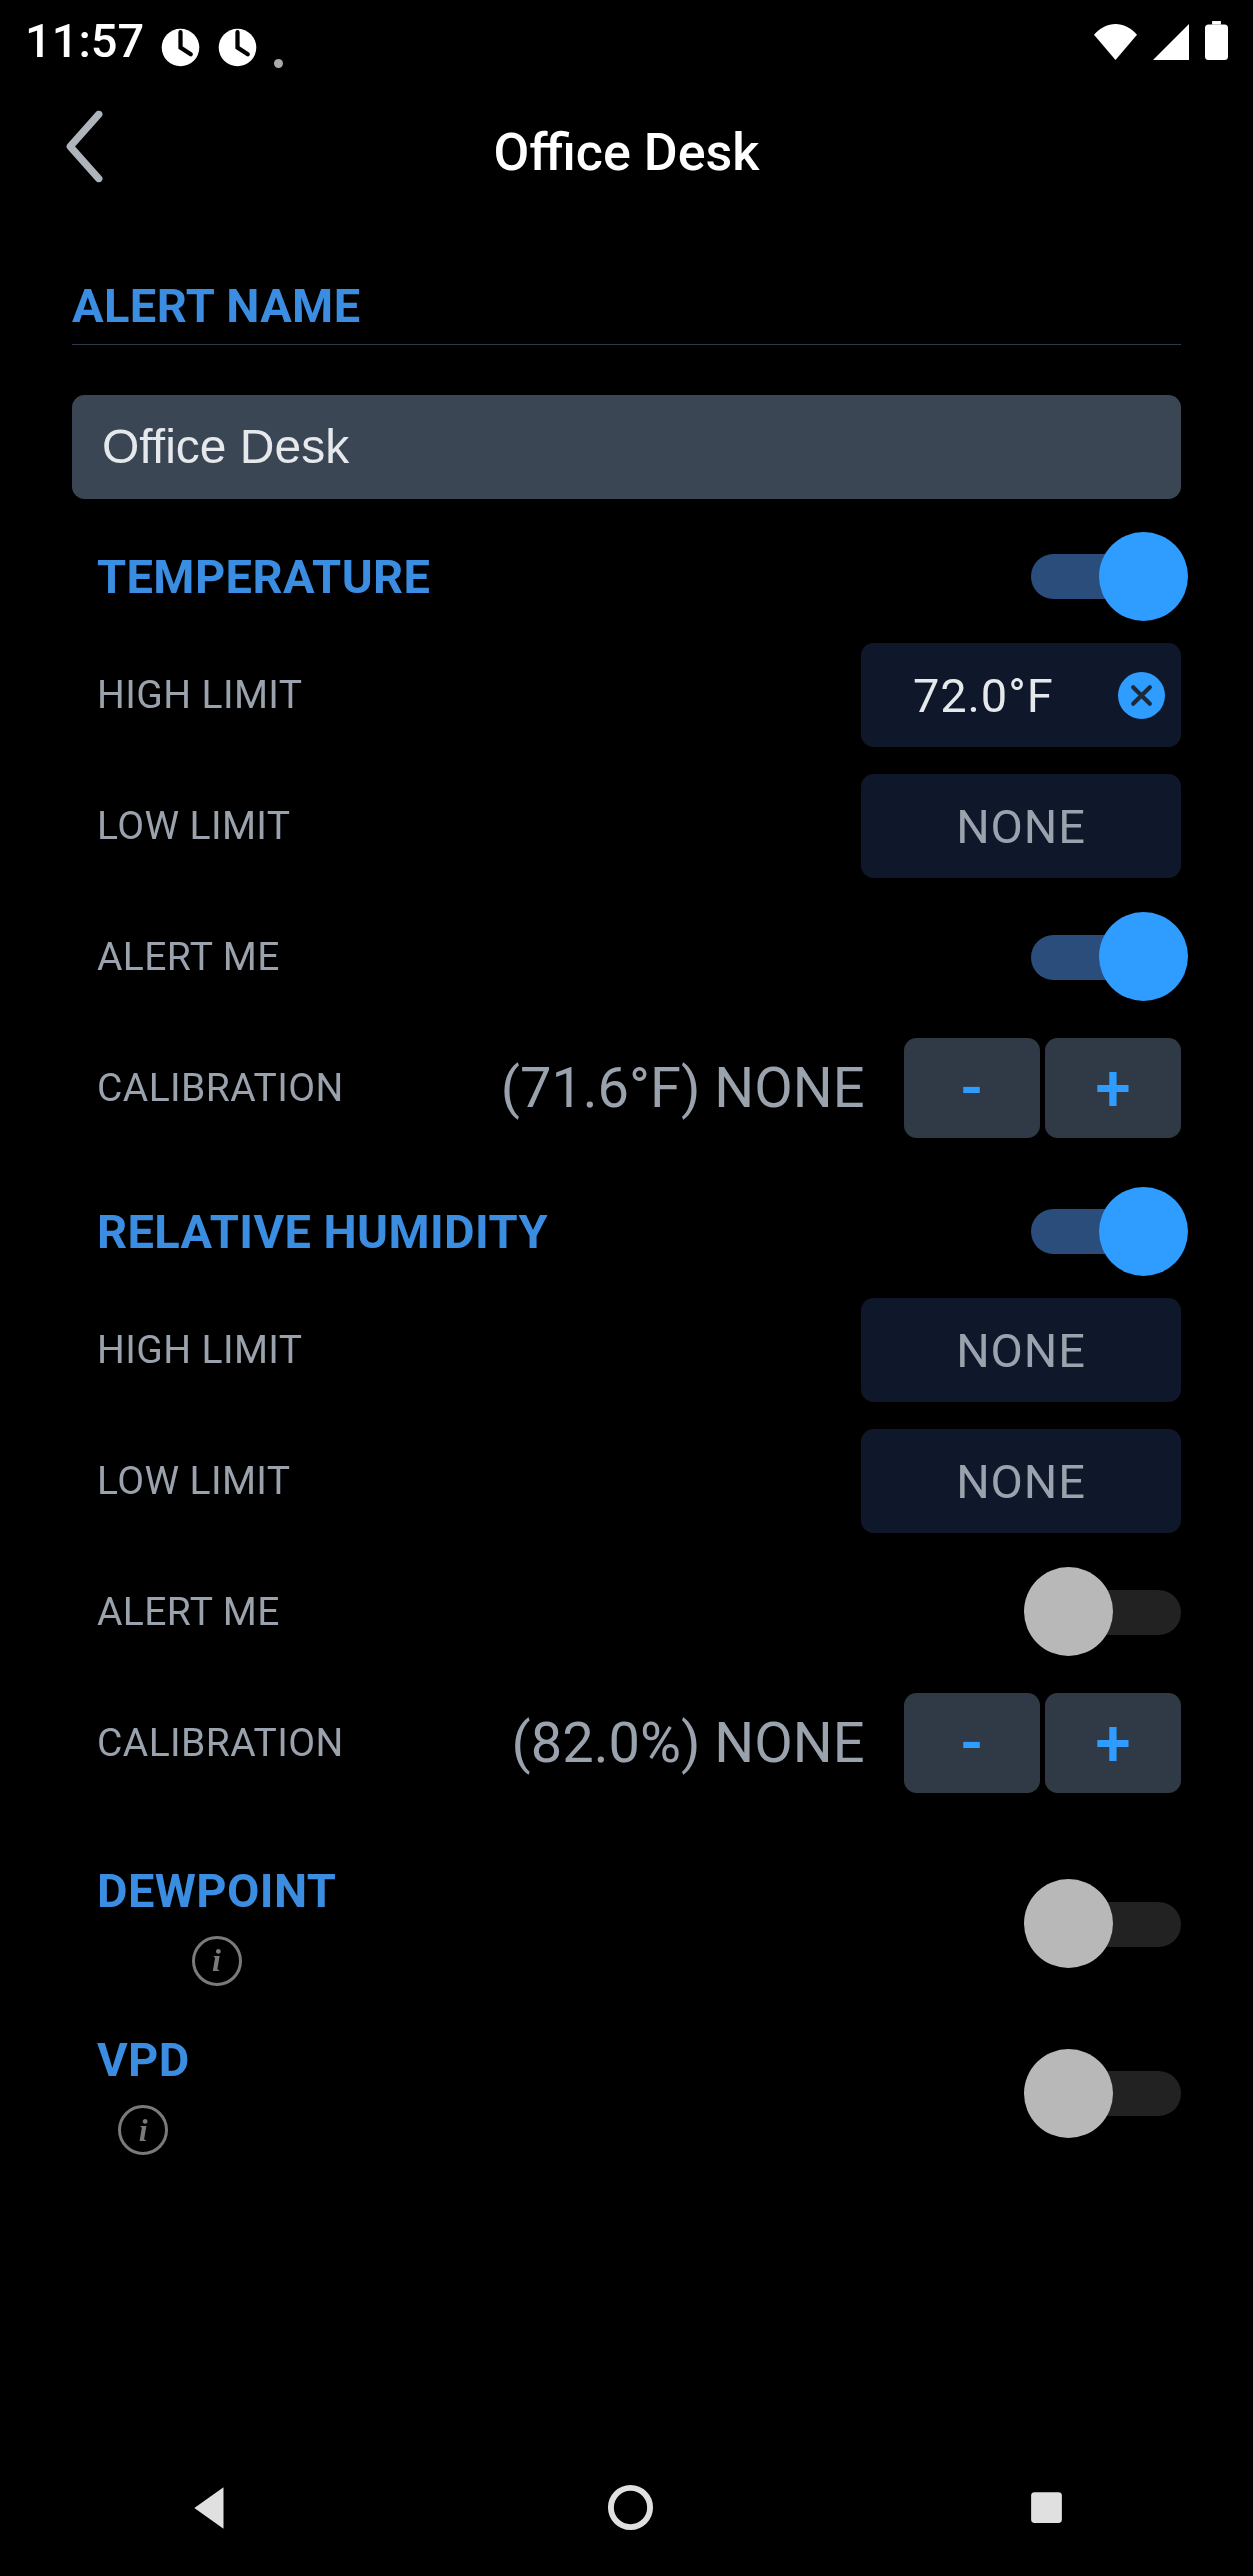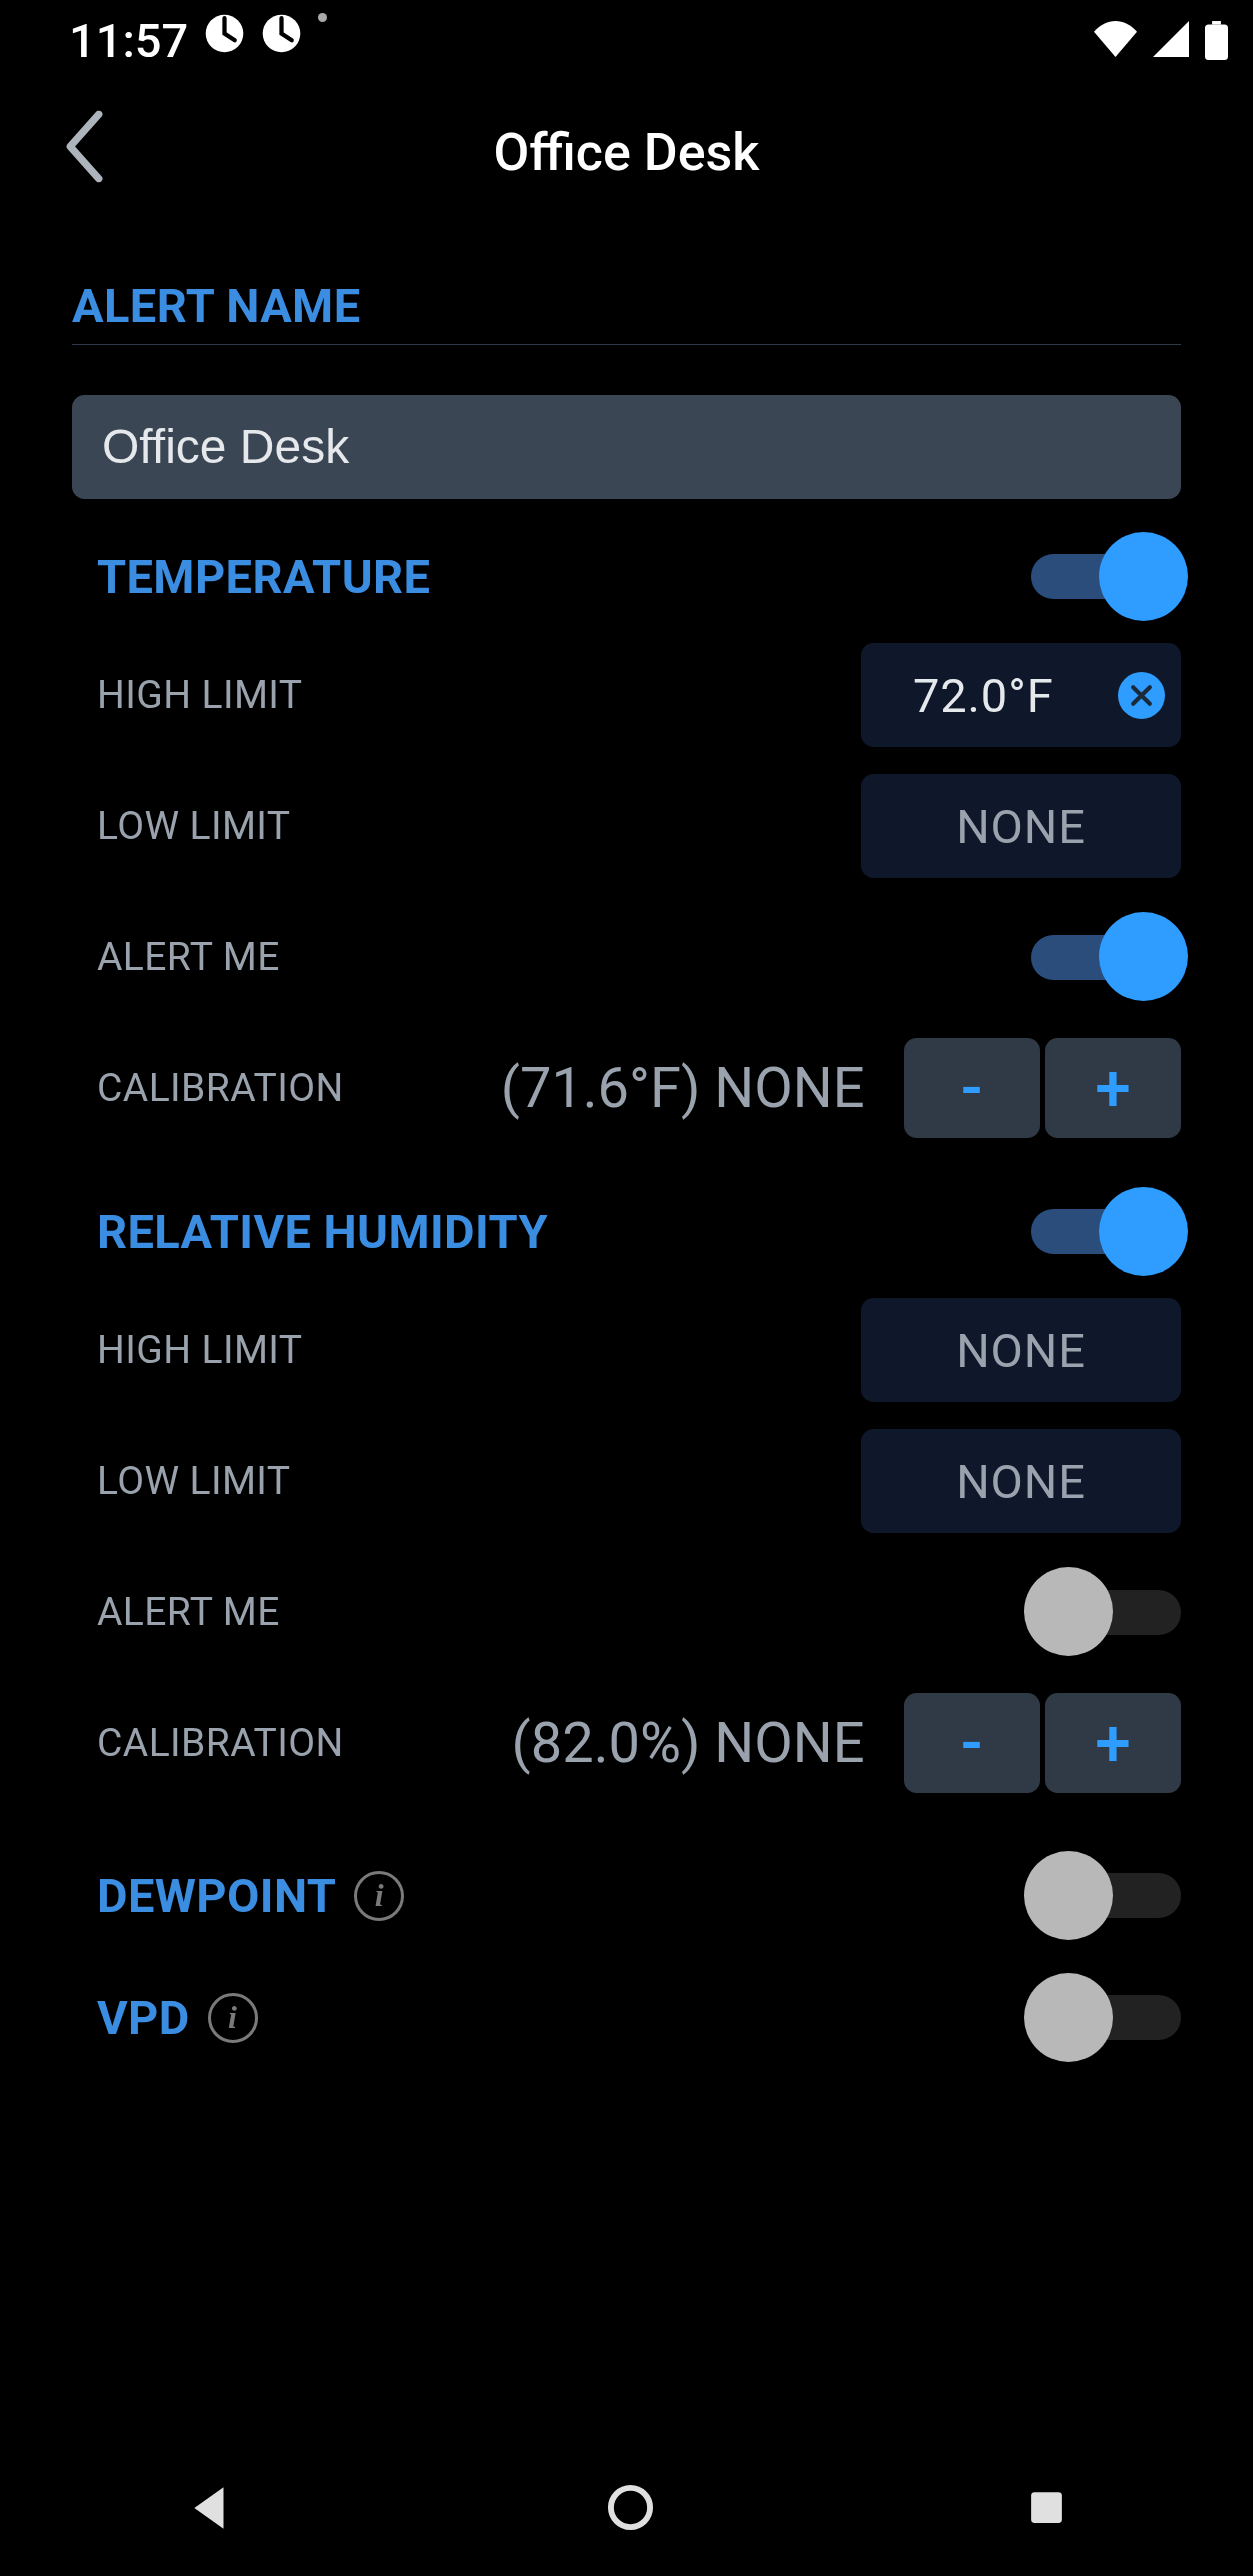--- a/index.html
+++ b/index.html
@@ -3,38 +3,38 @@
 <meta charset="utf-8">
 <style>
   * { box-sizing: border-box; margin: 0; padding: 0; -webkit-font-smoothing: antialiased; }
   html, body { width: 1253px; height: 2576px; background: #000; color: #fff; font-family: -apple-system, "Segoe UI", Roboto, sans-serif; }
   
   .statusbar {
     height: 81px;
     display: flex; align-items: center; justify-content: space-between;
     padding: 0 25px; font-size: 47px; font-weight: 500;
   }
-  .statusbar .left, .statusbar .right { display: flex; align-items: flex-start; gap: 16px; margin-left: 44px; }
+  .statusbar .left, .statusbar .right { display: flex; align-items: flex-end; gap: 16px; }
   .dot { width: 9px; height: 9px; border-radius: 50%; background: #aaa; }
   .stat-icon { display: inline-flex; }
   
   .app-header {
     height: 143px; display: flex; align-items: center; justify-content: center;
     position: relative; font-size: 52px; font-weight: 500;
   }
   .back-btn { position: absolute; left: 45px; top: 50%; transform: translateY(-50%); padding: 18px; }
   
   .content { padding: 0 72px 54px 72px; }
   .section-label {
     color: #3a8de0; font-size: 47px; font-weight: 700; letter-spacing: 0.4px;
     padding-top: 54px; padding-bottom: 10.7px;
   }
   .section-label.bordered { border-bottom: 1.8px solid #2e3a47; }
   .section-label.row { display: flex; align-items: center; justify-content: space-between; padding-top: 36px; }
-  .section-label .title-wrap { display: flex; align-items: center; gap: 18px; }
+  .section-label .title-wrap { display: flex; align-items: center; gap: 18px; flex-direction: column; }
   .info-icon {
     width: 50px; height: 50px; border: 3.6px solid #7a7a7a; border-radius: 50%;
     display: flex; align-items: center; justify-content: center;
     color: #7a7a7a; font-family: Georgia, serif; font-style: italic; font-size: 32px; font-weight: 600;
   }
   
   .text-input {
     margin-top: 50px;
     width: 100%; height: 104px; border-radius: 12.5px; background: #3b4654;
     color: #e6e9ec; font-size: 48px; padding: 0 30px; border: none; outline: none;

